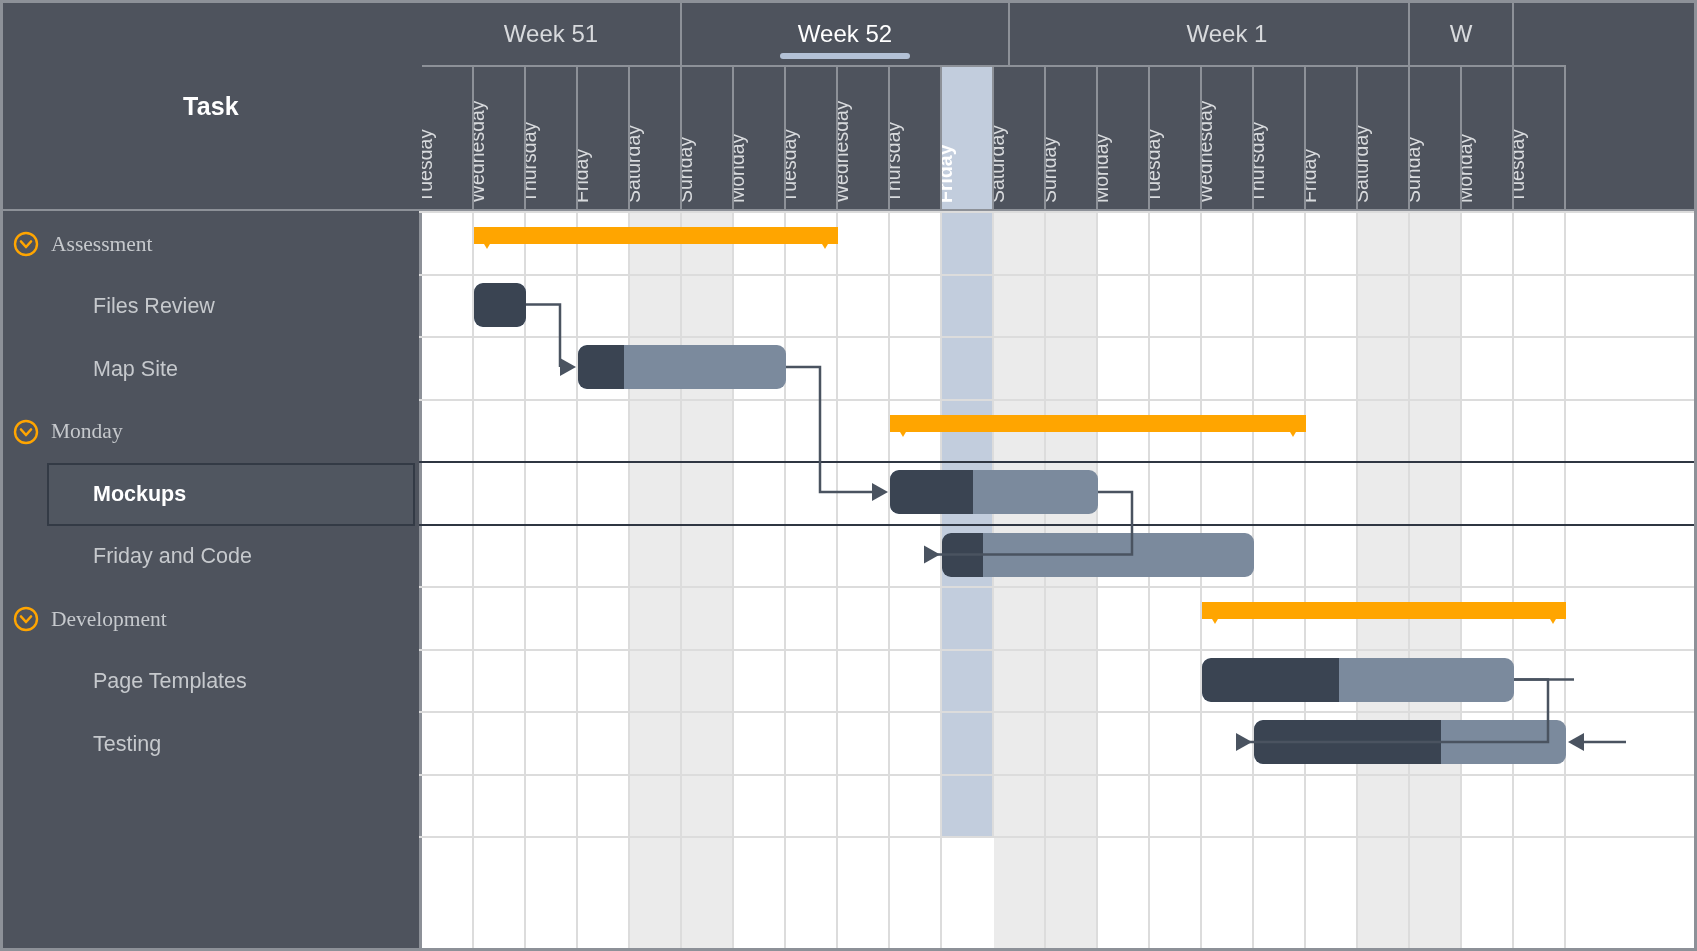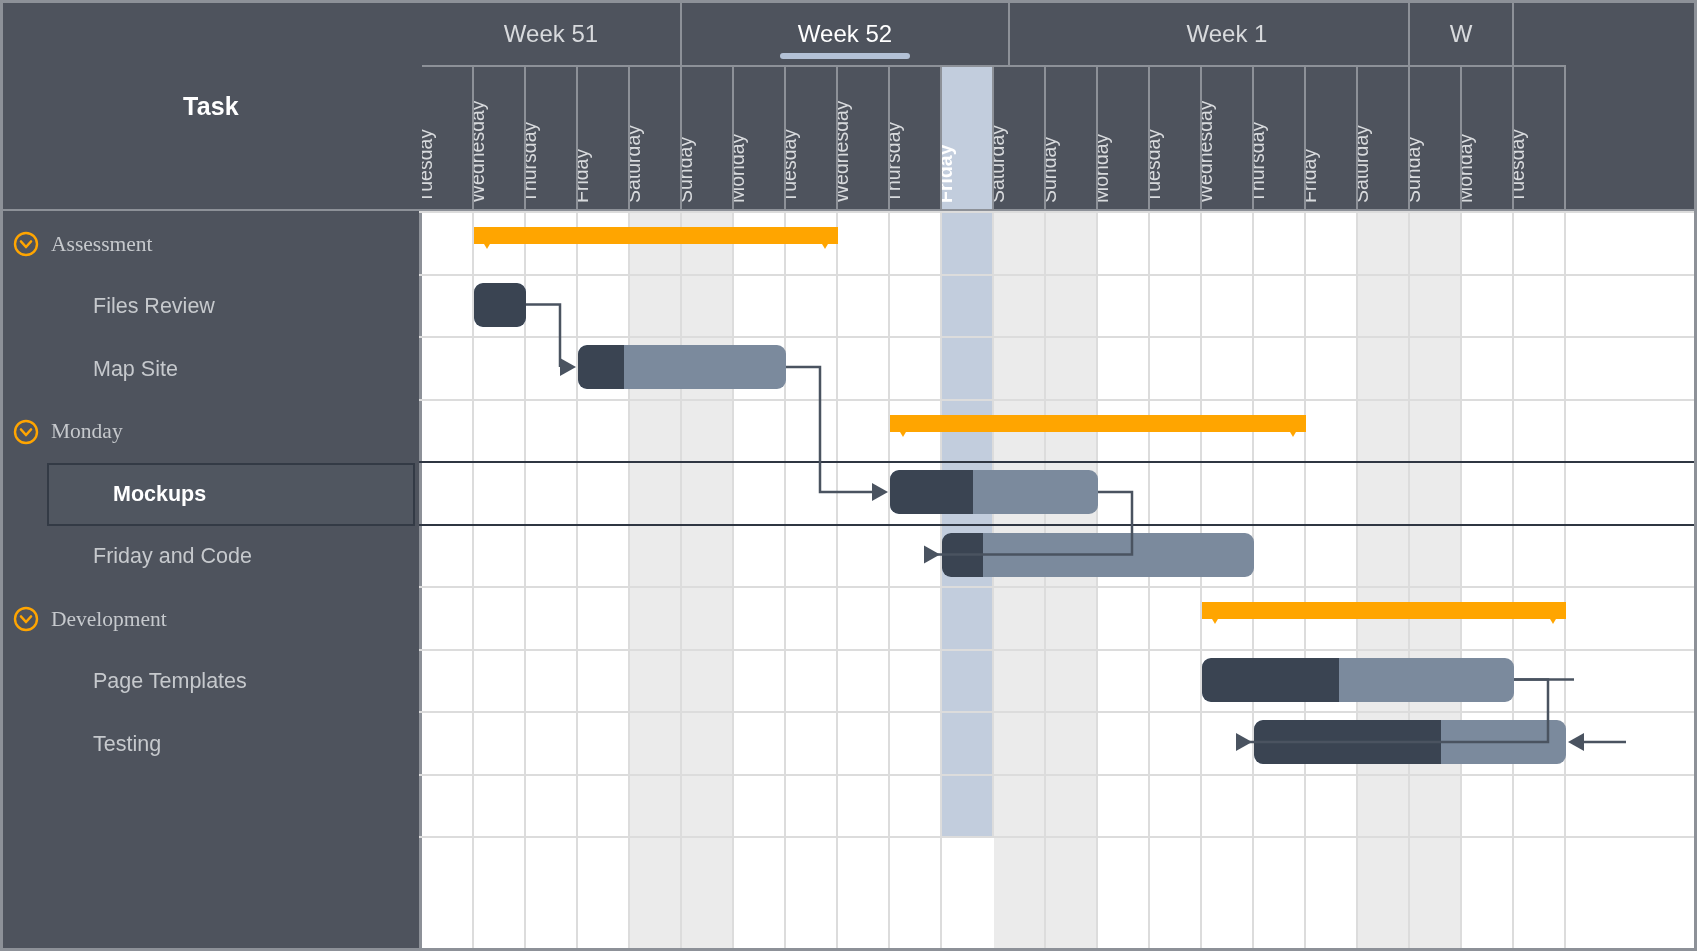--- a/index.html
+++ b/index.html
@@ -70,21 +70,21 @@
   .task-row.parent .task-label { padding-left: 48px; font-family: Liberation Serif, serif; }
   .task-row.child  .task-label { padding-left: 90px; }
   .task-row.selected {
     margin: 0 4px 0 44px;
     border: 2px solid #333a45;
     background: #505660;
     width: 368px;
     box-sizing: border-box;
   }
   .task-row.selected .task-label {
-    padding-left: 64px;
+    padding-left: 44px;
     color: #ffffff;
     font-weight: bold;
   }
 
   
   #timeline {
     position: absolute;
     left: 416px; top: 0;
     right: 0; bottom: 0;
     overflow: hidden;

